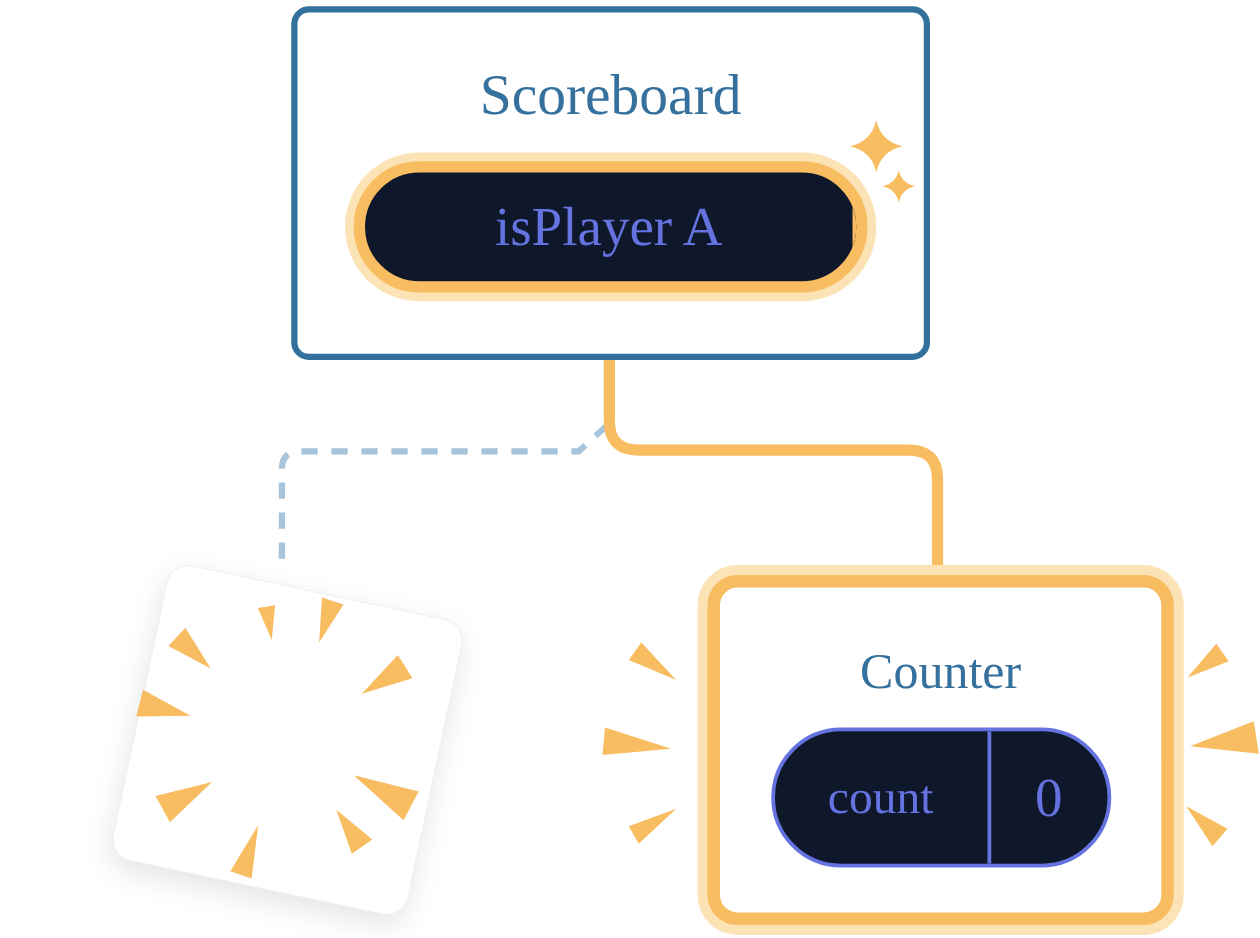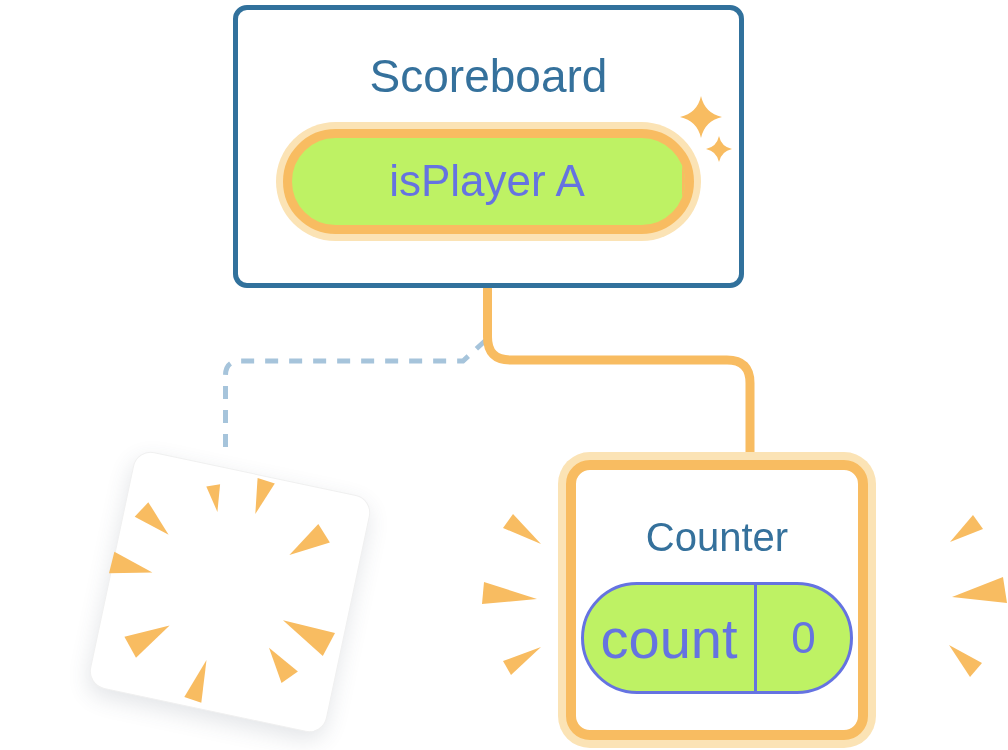--- a/index.html
+++ b/index.html
@@ -1,75 +1,75 @@
 <!DOCTYPE html>
 <html style="--card-border-blue: #31719C; --title-text: #35719C; --orange: #F8BC61; --orange-glow: #FBE3B5; --purple: #6573E1; --dashed-line: #A6C4DB;"><head>
 <meta charset="utf-8">
 <style>
   html,body{margin:0;padding:0;background:#ffffff;}
   .stage{
     position:relative;
     width:1008px;height:750px;
     overflow:hidden;
     background:#ffffff;
-    font-family:Liberation Sans, sans-serif;
+    font-family:Liberation Serif, serif;
   }
   .layer{position:absolute;left:0;top:0;}
   
   .component-card{
     position:absolute;
     box-sizing:border-box;
     background:#ffffff;
     display:flex;flex-direction:column;align-items:center;
   }
   .scoreboard-card{
     left:233px;top:5px;width:511px;height:283px;
     border:5px solid var(--card-border-blue,#31719C);
     border-radius:14px;
     padding-top:40px;
   }
   .counter-card{
-    left:566px;top:460px;width:302px;height:280px;
+    left:566px;top:460px;width:373px;height:280px;
     border:10px solid var(--orange,#F8BC61);
     border-radius:24px;
     box-shadow:0 0 0 8px var(--orange-glow,#FBE3B5);
     padding-top:44px;
   }
   .component-title{
     color:var(--title-text,#35719C);
     font-weight:500;
     line-height:1.15;
     text-align:center;
   }
   .scoreboard-card .component-title{font-size:46px;margin-bottom:26px;}
   .counter-card .component-title{font-size:40px;margin-bottom:22px;}
   
   .state-pill{
     box-sizing:border-box;
     display:flex;align-items:stretch;
-    background:#bef264;
+    background:#0f172a;
     border-radius:999px;
     overflow:hidden;
   }
   .orange-pill{
     width:411px;height:105px;
     border:9px solid var(--orange,#F8BC61);
     box-shadow:0 0 0 7px var(--orange-glow,#FBE3B5);
   }
   .purple-pill{
     width:272px;height:112px;
     border:3px solid var(--purple,#6573E1);
   }
   .pill-key,.pill-value{
     display:flex;align-items:center;justify-content:center;
     color:var(--purple,#6573E1);
   }
   .orange-pill .pill-key{flex:1;font-size:44px;}
   .orange-pill .pill-value{width:38%;font-size:44px;font-weight:700;}
-  .purple-pill .pill-key{flex:1;font-size:56px;}
+  .purple-pill .pill-key{flex:1;font-size:38px;}
   .purple-pill .pill-value{width:93px;font-size:44px;}
   .pill-divider{width:3px;align-self:stretch;}
   .divider-orange{background:var(--orange,#F8BC61);}
   .divider-purple{background:var(--purple,#6573E1);}
   
   .poof-card{
     position:absolute;
     left:109px;top:471px;width:240px;height:240px;
     background:#ffffff;
     border:1px solid #f0f0f0;

